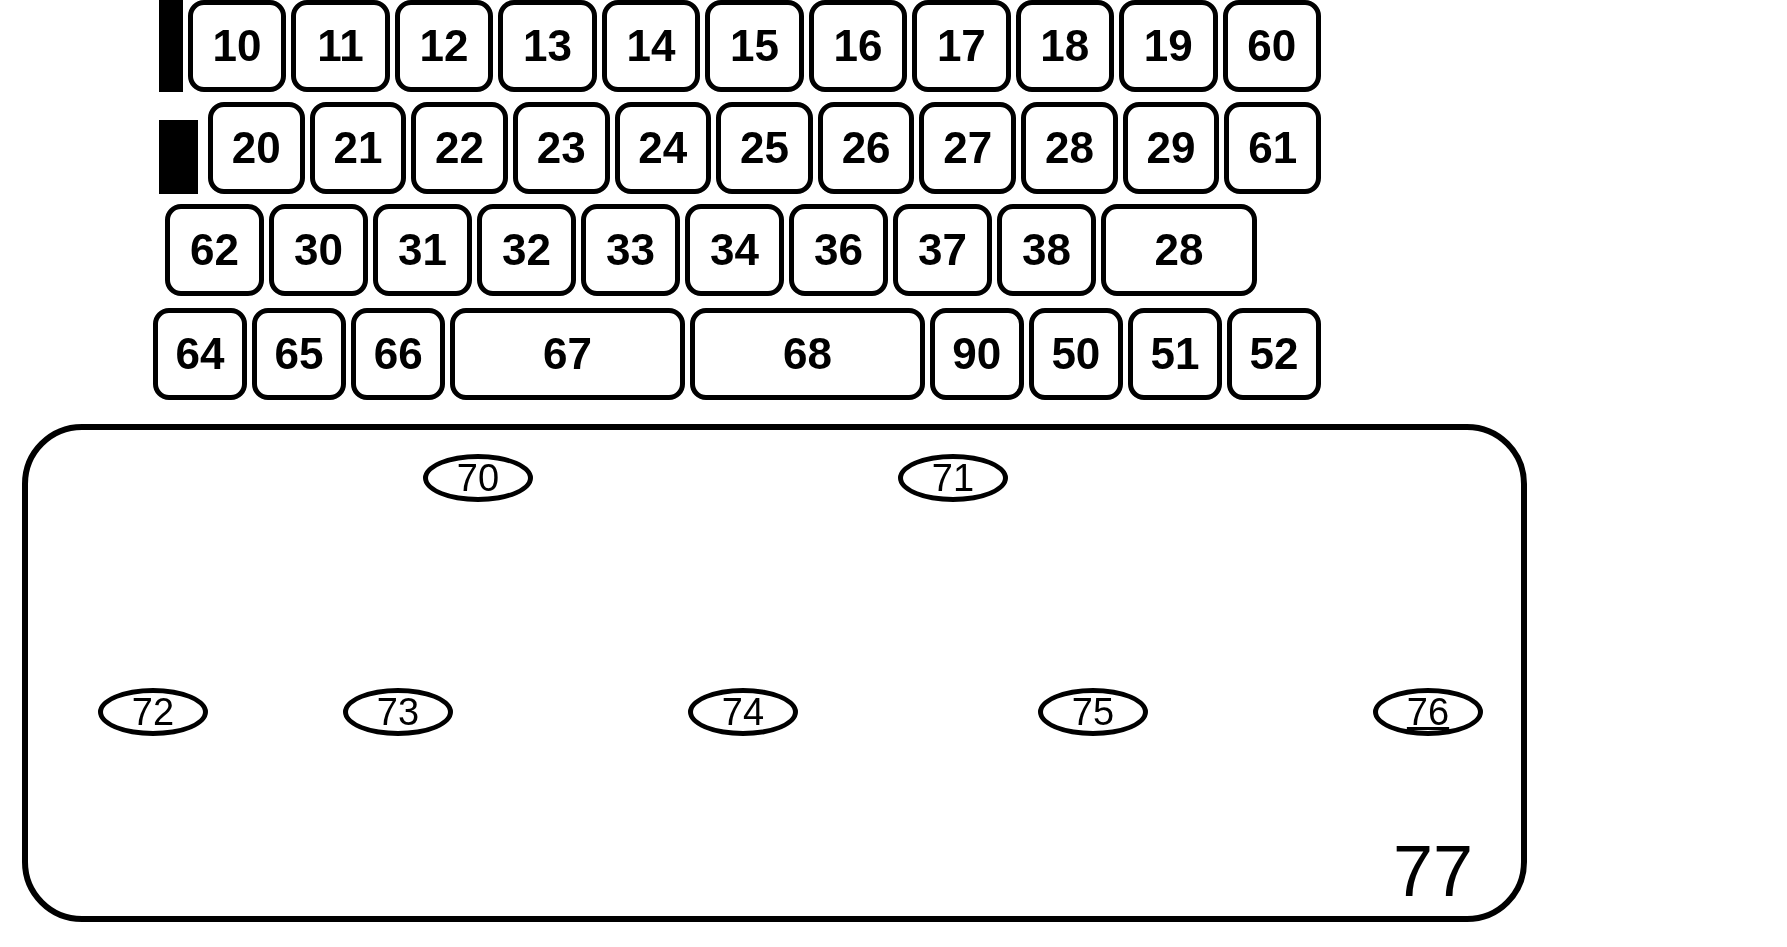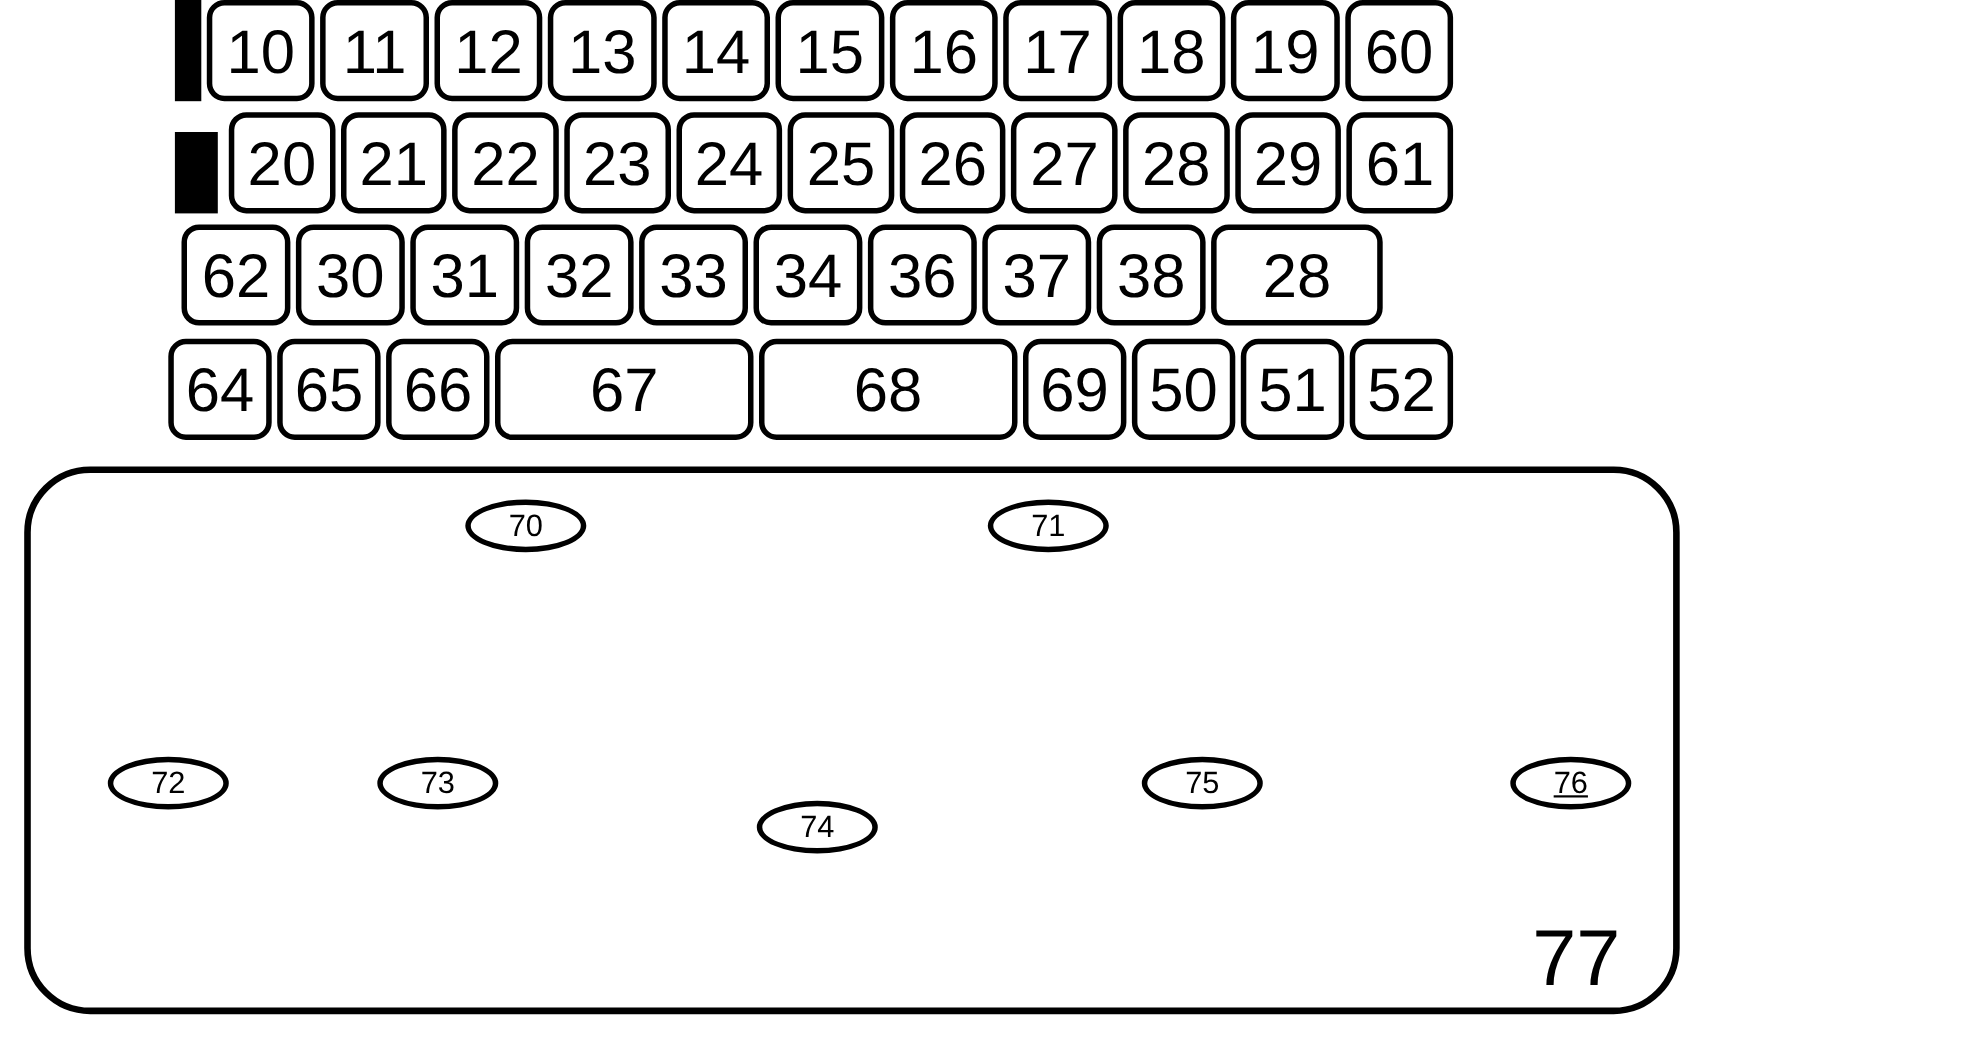--- a/index.html
+++ b/index.html
@@ -21,22 +21,22 @@
       gap: 5px;
       align-items: stretch;
       margin-bottom: 4px;
     }
     .key {
       border: 5px solid #000;
       border-radius: 16px;
       display: flex;
       align-items: center;
       justify-content: center;
-      font-size: 56px;
-      font-weight: 400;
+      font-size: 44px;
+      font-weight: 700;
       color: #000;
       height: 92px;
       background: #fff;
     }
     .key.std { width: 99px; }
     .black-block {
       background: #000;
       border: none;
       border-radius: 0;
     }
@@ -60,21 +60,21 @@
       border-radius: 60px;
       background: #fff;
     }
     .oval {
       position: absolute;
       border: 5px solid #000;
       border-radius: 50%;
       display: flex;
       align-items: center;
       justify-content: center;
-      font-size: 28px;
+      font-size: 38px;
       font-weight: 500;
       width: 110px;
       height: 48px;
       background: #fff;
     }
     .label77 {
       position: absolute;
       font-size: 72px;
       font-weight: 400;
       color: #000;
@@ -202,21 +202,21 @@
     <div class="key std">
         <span>66</span>
       </div>
     <div class="key wide67">
         <span>67</span>
       </div>
     <div class="key wide68">
         <span>68</span>
       </div>
     <div class="key std">
-        <span>69</span>
+        <span>90</span>
       </div>
     <div class="key std">
         <span>50</span>
       </div>
     <div class="key std">
         <span>51</span>
       </div>
     <div class="key std">
         <span>52</span>
       </div>
@@ -231,21 +231,21 @@
   <div class="oval" style="left:870px; top:24px;">
       <span>71</span>
     </div>
 
   <div class="oval" style="left:70px;  top:258px;">
       <span>72</span>
     </div>
   <div class="oval" style="left:315px; top:258px;">
       <span>73</span>
     </div>
-  <div class="oval" style="left:660px; top:258px;margin-top:40px;">
+  <div class="oval" style="left:660px; top:258px;">
       <span>74</span>
     </div>
   <div class="oval" style="left:1010px;top:258px;">
       <span>75</span>
     </div>
   <div class="oval" style="left:1345px;top:258px;text-decoration:underline;">
       <span>76</span>
     </div>
 
   <div class="label77" style="left:1365px; top:400px;">77</div>

